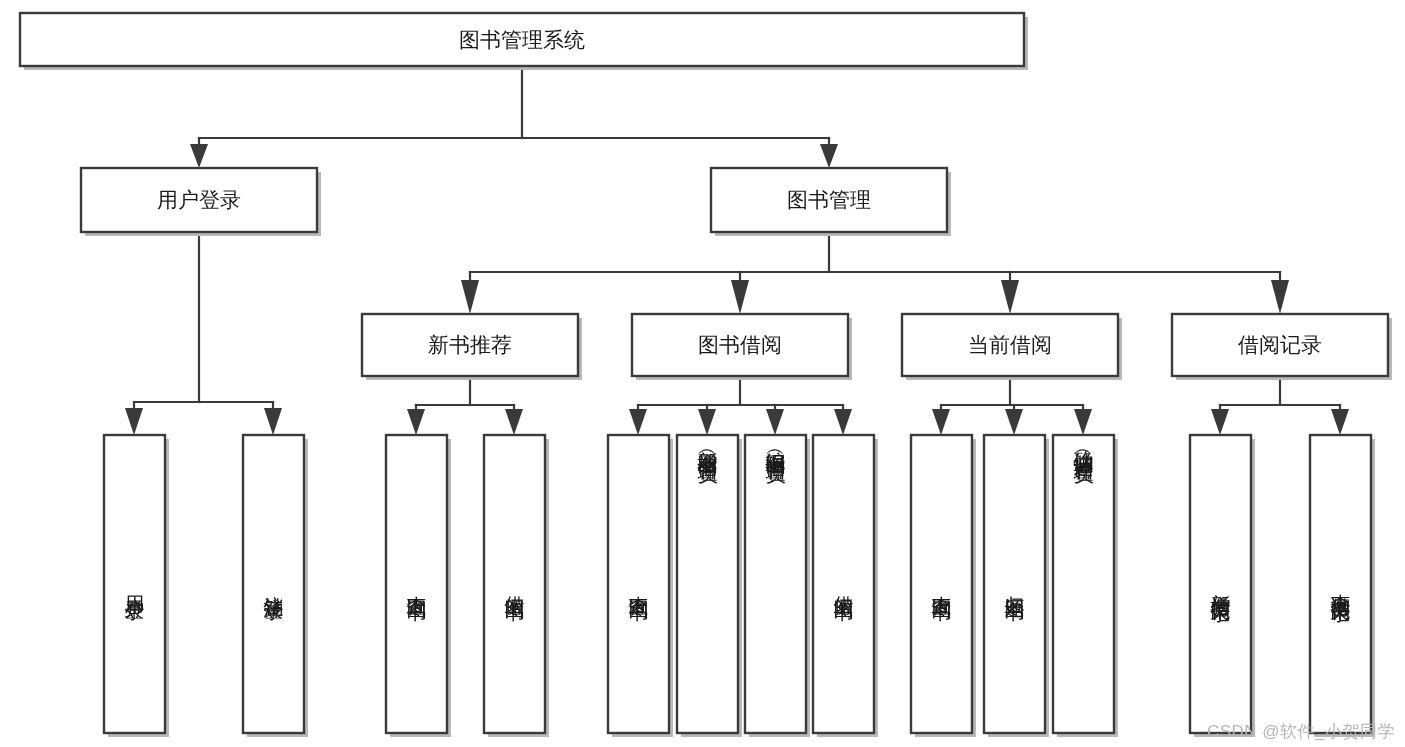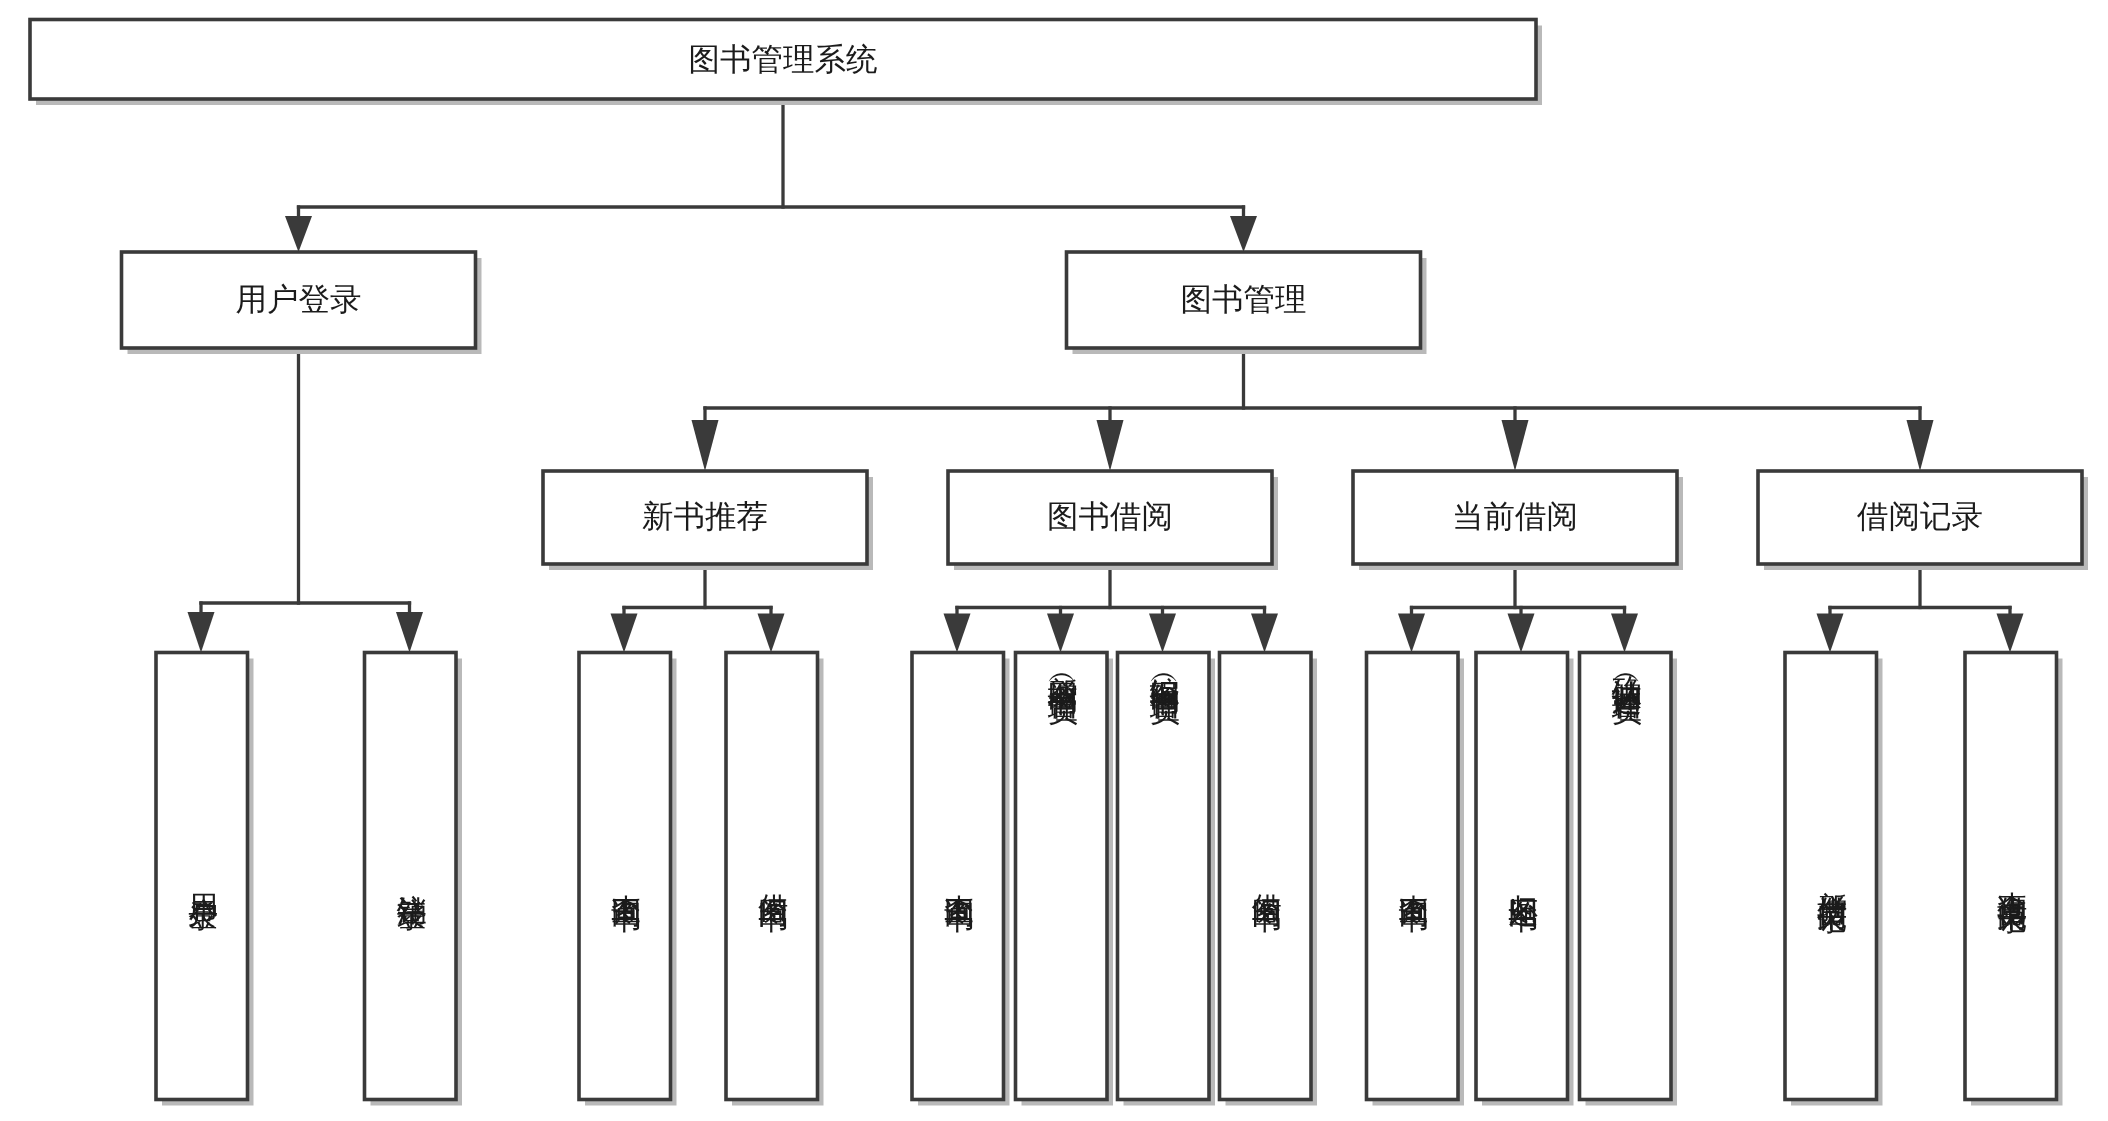--- a/index.html
+++ b/index.html
@@ -253,13 +253,14 @@
   <div class="leaf-label" style="left:608px; top:435px; width:61px; height:298px;">查询图书</div>
   <div class="leaf-label" style="left:677px; top:435px; width:61px; height:298px; justify-content:flex-start;">新增图书（管理员）</div>
   <div class="leaf-label" style="left:745px; top:435px; width:61px; height:298px; justify-content:flex-start;">编辑图书（管理员）</div>
   <div class="leaf-label" style="left:813px; top:435px; width:61px; height:298px;">借阅图书</div>
   <div class="leaf-label" style="left:911px; top:435px; width:61px; height:298px;">查询图书</div>
   <div class="leaf-label" style="left:984px; top:435px; width:61px; height:298px;">归还图书</div>
   <div class="leaf-label" style="left:1053px; top:435px; width:61px; height:298px; justify-content:flex-start;">确认归还（管理员）</div>
   <div class="leaf-label" style="left:1190px; top:435px; width:61px; height:298px;">新增借阅记录</div>
   <div class="leaf-label" style="left:1310px; top:435px; width:61px; height:298px;">查询借阅记录</div>
 
+  <div id="watermark">CSDN @软件_小贺同学</div>
 </div>
 
 </body></html>

